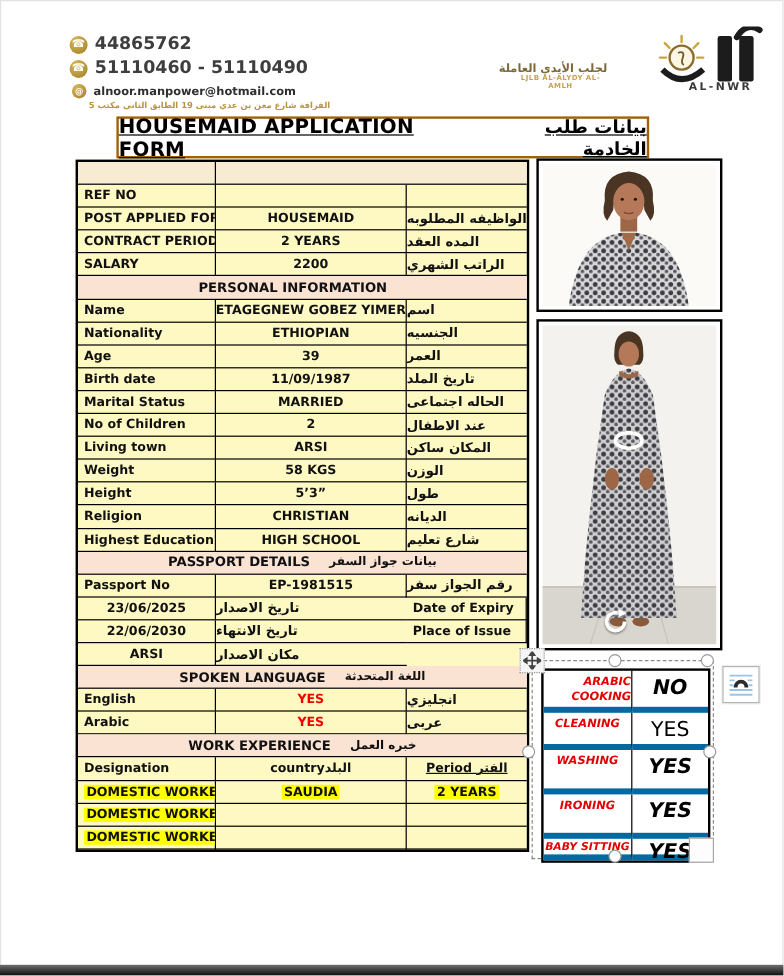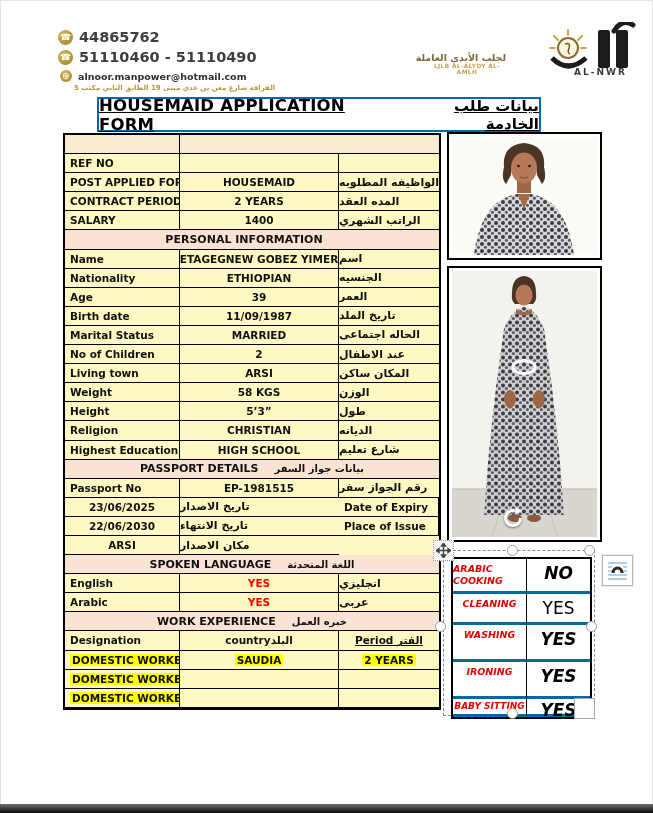--- a/index.html
+++ b/index.html
@@ -17,21 +17,21 @@
   .b15{width:15px;height:15px;font-size:9px}
   .b12{width:12px;height:12px;font-size:7px}
   .addr-ar{position:absolute;color:#b8953f;font-size:7px;font-weight:bold;direction:rtl}
 
   
   .tagline{position:absolute;text-align:center;direction:rtl}
   .tag-ar{font-size:9.5px;font-weight:bold;color:#7d6a3a;white-space:nowrap}
   .tag-en{font-size:5.8px;font-weight:bold;color:#c9a053;letter-spacing:.4px;direction:ltr}
 
   
-  .titlebox{position:absolute;left:97px;top:97px;width:440px;height:31px;border:2px solid #0369a1;
+  .titlebox{position:absolute;left:97px;top:97px;width:440px;height:31px;border:2px solid #a16207;
             display:flex;align-items:center;justify-content:center;gap:30px;background:#fff}
   .t-en{font-size:16.5px;font-weight:bold;text-decoration:underline;letter-spacing:.2px}
   .t-ar{font-size:15px;font-weight:bold;text-decoration:underline;direction:rtl}
 
   
   .ftable{position:absolute;left:63px;top:133px;width:374px;display:grid;
           grid-template-columns:115px 159px 100px;grid-auto-rows:19.1px;
           border:2px solid #000;background:#fef9c3}
   .c{border-right:1px solid #000;border-bottom:1px solid #000;display:flex;align-items:center;
      font-size:10.5px;font-weight:bold;overflow:hidden;white-space:nowrap;color:#111}
@@ -50,22 +50,22 @@
 
   
   .photo{position:absolute;border:2px solid #000;background:#fff;padding:3px}
   .photo svg{display:block}
   .rotico{position:absolute;left:500px;top:505px;width:26px;height:26px}
 
   
   .selrect{position:absolute;left:443px;top:550px;width:150px;height:164px;border:1px dashed #8a8a8a}
   .stable{position:absolute;left:451px;top:557px;display:grid;grid-template-columns:74px 63px;
           grid-template-rows:35px 31px 37px 37px 18px;border:2px solid #000;background:#fff}
-  .sc{border-right:1px solid #000;border-bottom:3px solid #0369a1;display:flex;justify-content:center;
-      align-items:flex-start;padding-top:4px;font-style:italic;font-weight:bold;text-align:left}
+  .sc{border-right:1px solid #000;border-bottom:5px solid #0369a1;display:flex;justify-content:center;
+      align-items:flex-start;padding-top:4px;font-style:italic;font-weight:bold;text-align:right}
   .sn{color:#e30000;font-size:9.5px;line-height:1.25}
   .sv{font-size:17px;border-right:none}
   .sv.norm{font-weight:normal;font-style:normal}
   .hcirc{position:absolute;width:9px;height:9px;border:1.5px solid #9a9a9a;border-radius:50%;background:#fff}
   .hsq{position:absolute;left:574px;top:698px;width:19px;height:19px;border:1px solid #a8a8a8;background:#fdfdfd}
   .movehandle{position:absolute;left:433px;top:540px;width:19px;height:19px;background:#f5f5f5;
               border:1px dotted #999;display:flex;align-items:center;justify-content:center}
   .layoutbtn{position:absolute;left:602px;top:555px;width:29px;height:29px;border:1px solid #b5b5b5;
              background:#fff;display:flex;align-items:center;justify-content:center;box-shadow:0 0 0 1px #eee}
 
@@ -126,21 +126,21 @@
 
   <div class="c l">POST APPLIED FOR</div>
   <div class="c v">HOUSEMAID</div>
   <div class="c a nr">الواظيفه المطلوبه</div>
 
   <div class="c l">CONTRACT PERIOD</div>
   <div class="c v">2 YEARS</div>
   <div class="c a nr">المده العقد</div>
 
   <div class="c l">SALARY</div>
-  <div class="c v">1400</div>
+  <div class="c v">2200</div>
   <div class="c a nr">الراتب الشهري</div>
 
   <div class="c s nr">
     <span>PERSONAL INFORMATION</span>
     <span class="sar"></span>
   </div>
 
   <div class="c l">Name</div>
   <div class="c v">ETAGEGNEW GOBEZ YIMER</div>
   <div class="c a nr">اسم</div>

